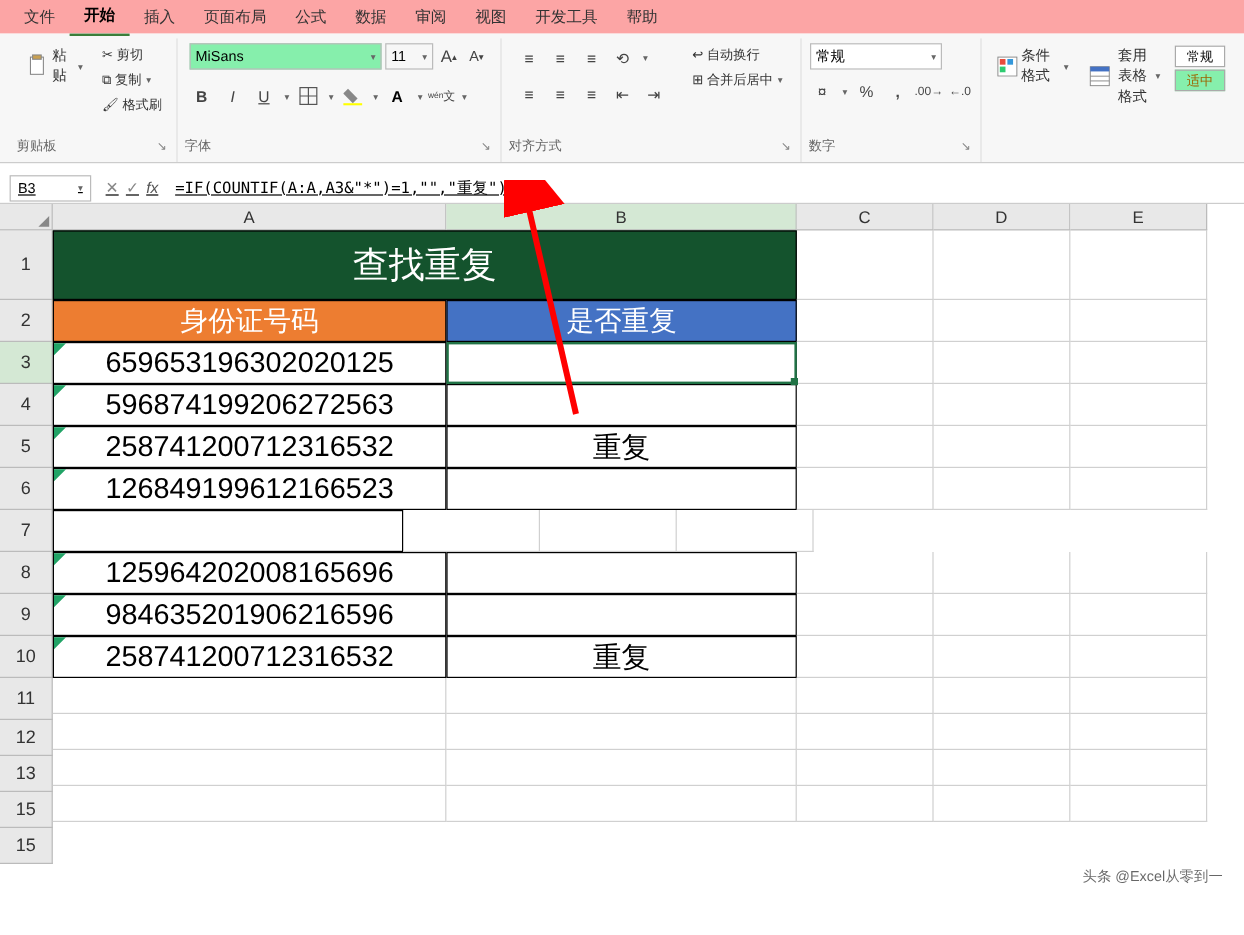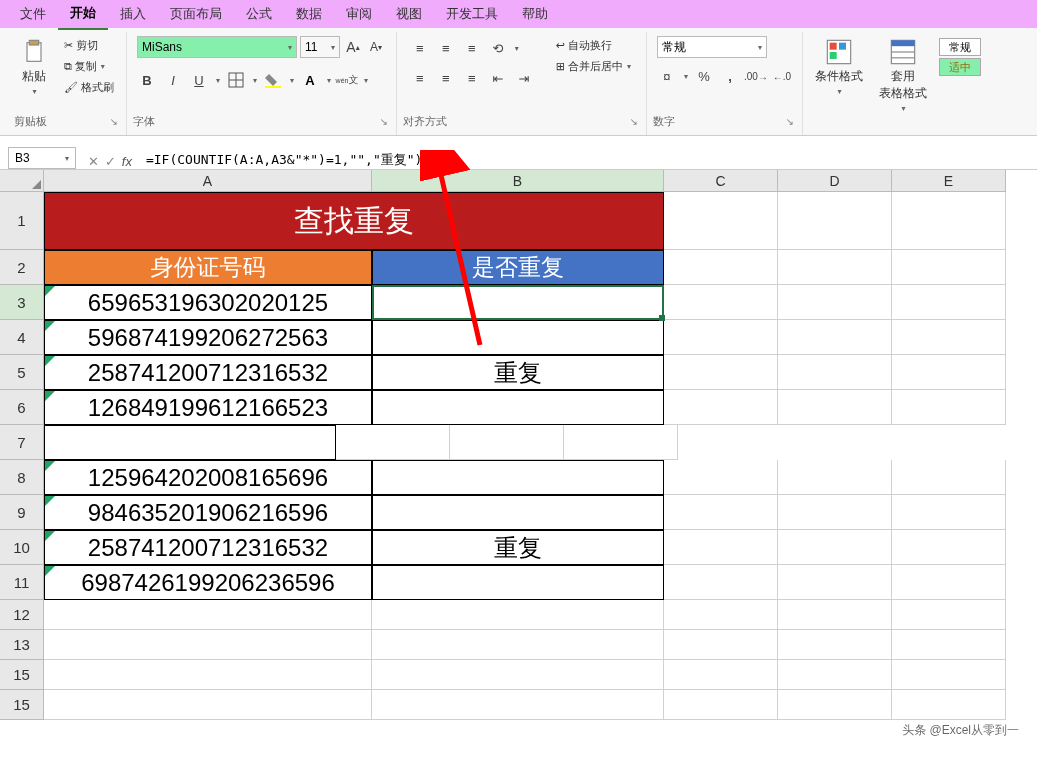--- a/index.html
+++ b/index.html
@@ -1,31 +1,31 @@
 <!DOCTYPE html>
 <html><head>
 <meta charset="utf-8">
 <style>
 * { margin: 0; padding: 0; box-sizing: border-box; font-family: "Microsoft YaHei", "MiSans", sans-serif; }
 body { background: #fff; width: 1037px; height: 779px; overflow: hidden; position: relative; }
 
 
-.tabs { display: flex; background: #f0abfc; height: 28px; align-items: center; padding-left: 8px; }
+.tabs { display: flex; background: #fca5a5; height: 28px; align-items: center; padding-left: 8px; }
 .tab { padding: 6px 12px; font-size: 13px; color: #333; cursor: pointer; }
 .tab.active { font-weight: bold; border-bottom: 2px solid #3a7e3a; color: #000; }
 
 
 .ribbon { display: flex; background: #f7f7f7; border-bottom: 1px solid #ccc; padding: 4px 8px 0 8px; height: 108px; }
 .group { display: flex; flex-direction: column; align-items: center; padding: 2px 6px; position: relative; border-right: 1px solid #e0e0e0; }
 .group:last-child { border-right: none; }
 .group-content { display: flex; align-items: flex-start; flex: 1; gap: 4px; }
 .group-label { font-size: 11px; color: #666; padding: 2px 0 4px 0; display: flex; align-items: center; justify-content: center; width: 100%; }
 .dlg-launch { font-size: 10px; color: #888; margin-left: auto; padding: 0 2px; }
 
-.big-btn { display: flex; flex-direction: column; align-items: center; padding: 4px 6px; font-size: 11px; color: #333; gap: 2px; }
+.big-btn { display: flex; flex-direction: row; align-items: center; padding: 4px 6px; font-size: 11px; color: #333; gap: 2px; }
 .big-btn .icn { width: 28px; height: 28px; display: flex; align-items: center; justify-content: center; }
 .big-under { font-size: 12px; }
 
 .small-btn-row { display: flex; flex-direction: column; gap: 2px; padding: 2px; }
 .small-btn { display: flex; align-items: center; font-size: 11px; color: #333; padding: 2px 4px; gap: 3px; white-space: nowrap; }
 
 .font-name { width: 160px; height: 22px; border: 1px solid #bbb; font-size: 12px; padding: 0 4px; background: #86efac; display: flex; align-items: center; justify-content: space-between; }
 .font-size { width: 40px; height: 22px; border: 1px solid #bbb; font-size: 12px; padding: 0 4px; display: flex; align-items: center; justify-content: space-between; }
 .font-row { display: flex; gap: 3px; align-items: center; margin-bottom: 4px; }
 .btn-row { display: flex; gap: 6px; align-items: center; padding: 2px 0; }
@@ -33,21 +33,21 @@
 .icn-btn svg { width: 16px; height: 16px; }
 .dd { font-size: 8px; color: #666; margin-left: 1px; }
 
 .num-format { width: 110px; height: 22px; border: 1px solid #bbb; font-size: 12px; padding: 0 4px; display: flex; align-items: center; justify-content: space-between; background: #fff; }
 
 .style-pill { width: 42px; height: 18px; border: 1px solid #aaa; font-size: 11px; display: flex; align-items: center; justify-content: center; margin-bottom: 2px; }
 .style-pill.normal { background: #fff; }
 .style-pill.ok { background: #86efac; color: #9c6500; }
 
 
-.fbar { display: flex; align-items: flex-end; height: 26px; border-bottom: 1px solid #ccc; background: #fff; margin-top: 8px; }
+.fbar { display: flex; align-items: center; height: 26px; border-bottom: 1px solid #ccc; background: #fff; margin-top: 8px; text-decoration: underline; }
 .namebox { width: 68px; height: 22px; border: 1px solid #bbb; margin: 0 4px 0 8px; font-size: 12px; padding: 0 6px; display: flex; align-items: center; justify-content: space-between; }
 .fbar-btns { display: flex; gap: 6px; padding: 0 8px; align-items: center; color: #888; font-size: 13px; }
 .fx { font-style: italic; font-size: 13px; color: #555; }
 .formula-input { flex: 1; font-size: 13px; padding: 0 6px; color: #000; font-family: Consolas, monospace; }
 
 
 .grid-wrap { position: relative; }
 .colhead-row { display: flex; height: 22px; }
 .corner { width: 44px; height: 22px; background: #e8e8e8; border-right: 1px solid #bbb; border-bottom: 1px solid #bbb; position: relative; }
 .corner::after { content: ""; position: absolute; right: 2px; bottom: 2px; width: 0; height: 0; border-right: 9px solid #888; border-top: 9px solid transparent; }
@@ -62,21 +62,21 @@
 .rowhead.r1 { height: 58px; } 
 .rowhead.rd { height: 35px; }
 .rowhead.rr { height: 30px; }
 
 .cells { position: relative; }
 .row { display: flex; }
 .cell { border-right: 1px solid #d0d0d0; border-bottom: 1px solid #d0d0d0; display: flex; align-items: center; font-size: 22px; position: relative; }
 .c-A { width: 328px; } .c-B { width: 292px; } .c-C { width: 114px; } .c-D { width: 114px; } .c-E { width: 114px; }
 .h1 { height: 58px; } .hd { height: 35px; text-align: right; } .hr { height: 30px; }
 
-.title-cell { background: #b91c1c; color: #fff; font-size: 30px; justify-content: center; width: 620px; border: 1px solid #000; }
+.title-cell { background: #14532d; color: #fff; font-size: 30px; justify-content: center; width: 620px; border: 1px solid #000; }
 .hdr-a { background: #ed7d31; color: #fff; font-size: 23px; justify-content: center; border: 1px solid #000; }
 .hdr-b { background: #4472c4; color: #fff; font-size: 23px; justify-content: center; border: 1px solid #000; }
 .data-a { justify-content: center; font-size: 24px; border: 1px solid #000; }
 .data-b { justify-content: center; font-size: 24px; border: 1px solid #000; }
 .green-tri::before { content: ""; position: absolute; top: 0; left: 0; width: 0; height: 0; border-top: 10px solid #21a366; border-right: 10px solid transparent; }
 
 .active-cell { position: absolute; border: 2px solid #217346; pointer-events: none; background: transparent; }
 .active-cell::after { content: ""; position: absolute; right: -3px; bottom: -3px; width: 6px; height: 6px; background: #217346; }
 
 
@@ -385,27 +385,20 @@
           <div class="cell c-D hd"></div>
           <div class="cell c-E hd"></div>
       </div>
       <div class="row">
         <div class="cell c-A hd data-a green-tri">258741200712316532</div>
         <div class="cell c-B hd data-b">重复</div>
         <div class="cell c-C hd"></div>
           <div class="cell c-D hd"></div>
           <div class="cell c-E hd"></div>
       </div>
-      <div class="row">
-        <div class="cell c-A hd data-a green-tri">6987426199206236596</div>
-        <div class="cell c-B hd data-b"></div>
-        <div class="cell c-C hd"></div>
-          <div class="cell c-D hd"></div>
-          <div class="cell c-E hd"></div>
-      </div>
 
       <div class="row">
           <div class="cell c-A hr"></div>
           <div class="cell c-B hr"></div>
           <div class="cell c-C hr"></div>
           <div class="cell c-D hr"></div>
           <div class="cell c-E hr"></div>
         </div>
       <div class="row">
           <div class="cell c-A hr"></div>

